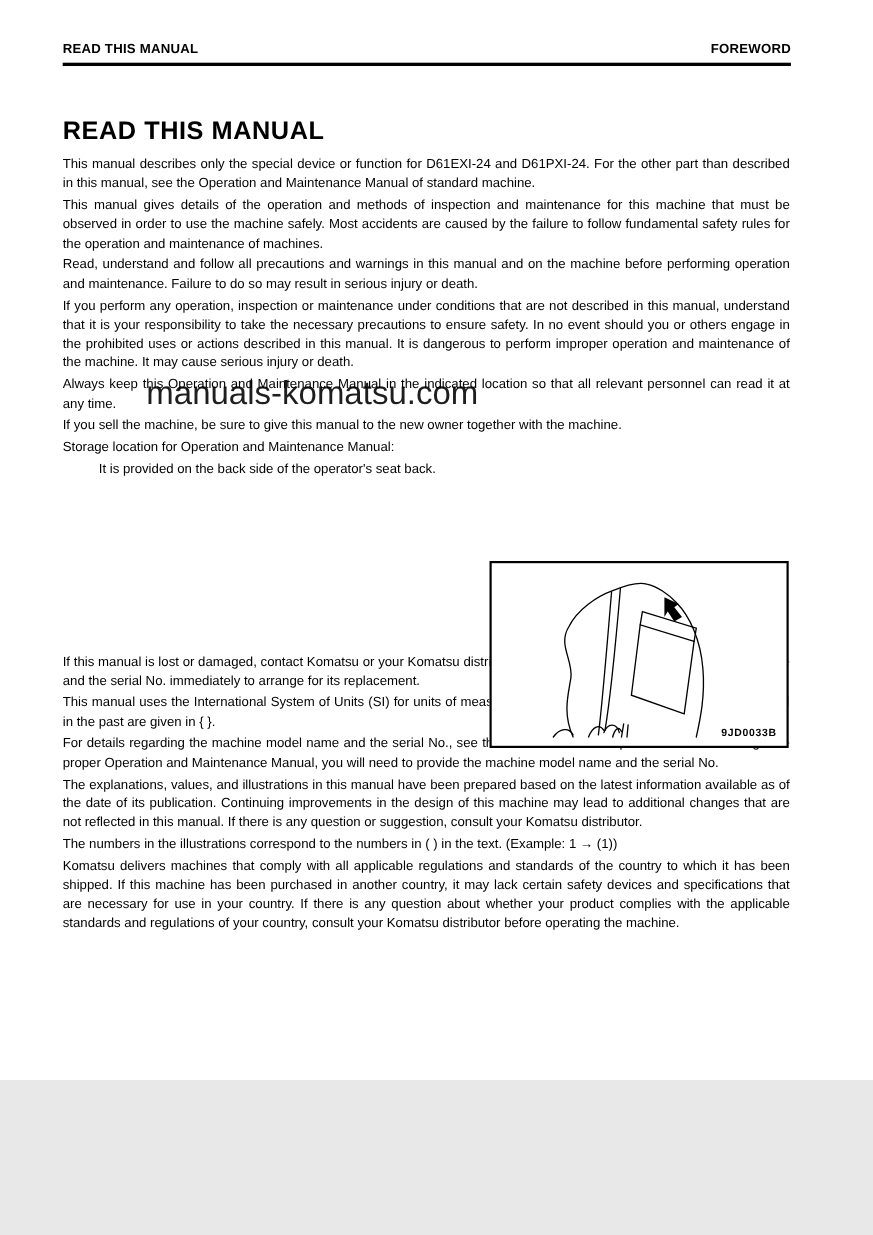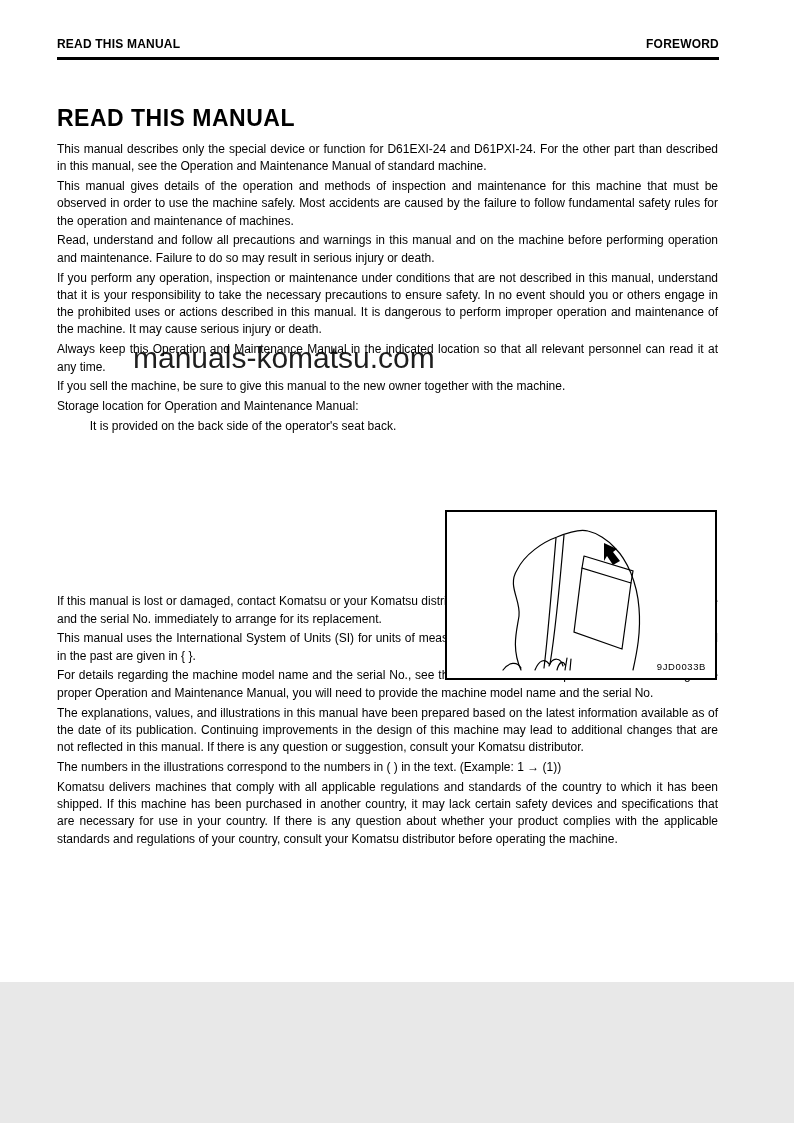--- a/index.html
+++ b/index.html
@@ -43,21 +43,21 @@
     position:absolute; left:445px; top:510px;
     width:272px; height:170px;
     border:2px solid #000;
     box-sizing:border-box;
     margin:0; padding:0;
     background:#fff;
   }
   .figure svg { display:block; width:100%; height:100%; }
   .figure-label {
     position:absolute; right:9px; bottom:6px;
-    font-size:9.5px; font-weight:normal; letter-spacing:0.6px;
+    font-size:9.5px; font-weight:bold; letter-spacing:0.6px;
   }
   .watermark {
     position:absolute; left:133px; top:341px;
     font-size:30px; line-height:34px;
     color:#000000; opacity:0.88;
     white-space:nowrap;
     pointer-events:none;
     z-index:5;
   }
   .page-number {

